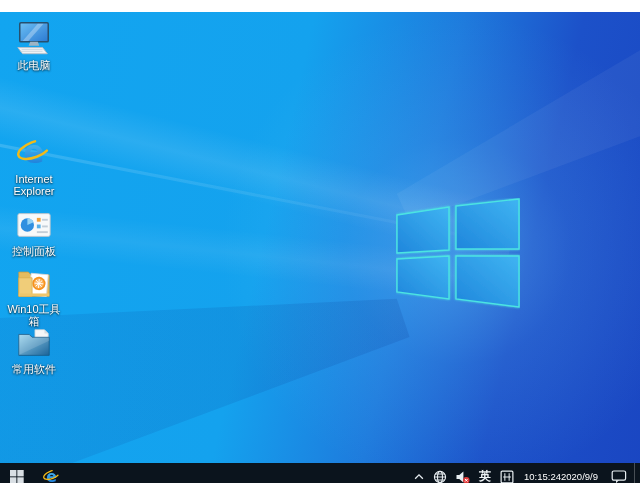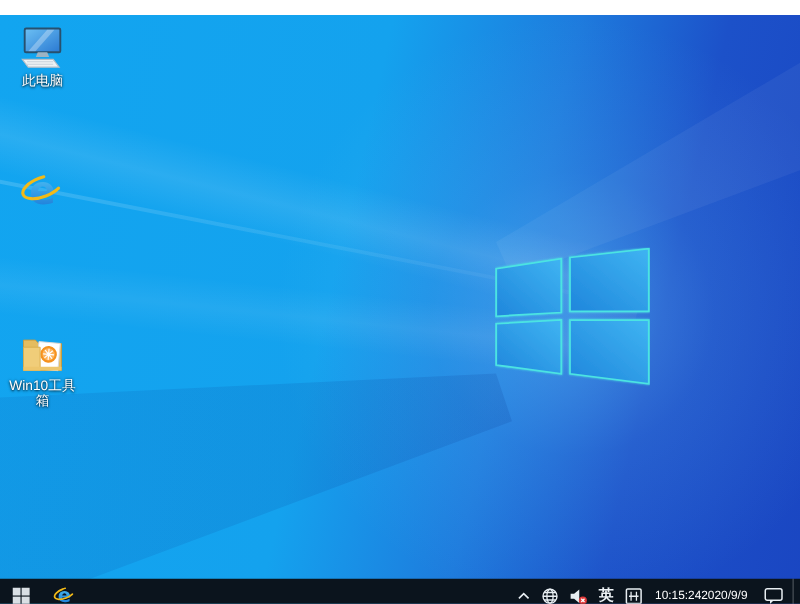--- a/index.html
+++ b/index.html
@@ -95,38 +95,67 @@
     <svg class="art" viewBox="0 0 40 40">
       <defs>
           <linearGradient id="ieg" x1="0" y1="0" x2="0" y2="1">
         <stop offset="0" stop-color="#55ccf8"></stop>
             <stop offset="1" stop-color="#1470d4"></stop>
           </linearGradient>
         </defs>
       <text x="20" y="31" text-anchor="middle" font-family="'DejaVu Sans',sans-serif" font-weight="bold" font-size="33" fill="url(#ieg)">e</text>
       <ellipse cx="20" cy="16.5" rx="17.5" ry="8" fill="none" stroke="#f2ba18" stroke-width="2.6" transform="rotate(-21 20 16.5)" stroke-dasharray="58 23" stroke-dashoffset="-8" stroke-linecap="round"></ellipse>
     </svg>
-  </div>
-
+    <span class="lbl">Internet Explorer</span>
+  </div>
+
+  <div class="dicon" style="top:194px;">
+    <svg class="art" viewBox="0 0 40 40">
+      <rect x="3" y="8" width="34" height="24" rx="2" fill="#f7f9fa" stroke="#b6c4ce" stroke-width="1"></rect>
+      <circle cx="13" cy="20" r="7" fill="#2f8fe0"></circle>
+      <path d="M13 20 L13 13 A7 7 0 0 1 19.6 17.2 Z" fill="#93d2f6"></path>
+      <rect x="23" y="12.5" width="4" height="4" fill="#f0a23c"></rect>
+        <rect x="28.5" y="13.5" width="6" height="2" fill="#c3ced8"></rect>
+      <rect x="23" y="19.5" width="4" height="4" fill="#58b0e8"></rect>
+        <rect x="28.5" y="20.5" width="6" height="2" fill="#c3ced8"></rect>
+      <rect x="23" y="26.5" width="11.5" height="2" fill="#c3ced8"></rect>
+    </svg>
+    <span class="lbl">控制面板</span>
+  </div>
 
   <div class="dicon" style="top:252px;align-items:center;">
     <svg class="art" viewBox="0 0 40 40">
       <path d="M4 8.5 h10 l3 3 h19 v22.5 h-32 z" fill="#e5bc5f" stroke="#c79b3e" stroke-width="0.8"></path>
       <g transform="rotate(5 25 22)">
         <rect x="16" y="10.5" width="18" height="23" fill="#ffffff" stroke="#d8d8d8" stroke-width="0.8"></rect>
         <circle cx="25" cy="20.5" r="7" fill="#f6921e"></circle>
         <circle cx="25" cy="20.5" r="5.2" fill="#fcb45e"></circle>
         <path d="M25 15.8 v9.4 M20.4 20.5 h9.2 M21.8 17.2 l6.4 6.6 M28.2 17.2 l-6.4 6.6" stroke="#fff" stroke-width="1" fill="none"></path>
       </g>
       <path d="M4 14.5 h14 v19.5 h-14 z" fill="#f0cd79" stroke="#d9ae4e" stroke-width="0.8"></path>
       <path d="M4 31 h32 v3 h-32 z" fill="#edc66c"></path>
     </svg>
     <span class="lbl">Win10工具箱</span>
   </div>
 
+  <div class="dicon" style="top:312px;">
+    <svg class="art" viewBox="0 0 40 40">
+      <defs>
+          <linearGradient id="bluef" x1="0" y1="0" x2="1" y2="1">
+        <stop offset="0" stop-color="#9ed6ee"></stop>
+            <stop offset="1" stop-color="#1a6399"></stop>
+          </linearGradient>
+        </defs>
+      <path d="M21 6 h10 l4 4 v13 h-14 z" fill="#f4f6f7" stroke="#c9d2d7" stroke-width="0.8"></path>
+      <path d="M31 6 l4 4 h-4 z" fill="#d6dee2"></path>
+      <path d="M4 11 h11 l3 3 h18 v19 h-32 z" fill="url(#bluef)" stroke="#175a87" stroke-width="0.9"></path>
+      <path d="M4 11 h11 l3 3 h18 v3.5 l-32 15 z" fill="rgba(255,255,255,0.14)"></path>
+    </svg>
+    <span class="lbl">常用软件</span>
+  </div>
 
   <div class="taskbar">
 
     <div class="tbtn">
       <svg width="14" height="14" viewBox="0 0 14 14">
         <rect x="0" y="0" width="6.4" height="6.4" fill="#d9dfe4"></rect>
         <rect x="7.3" y="0" width="6.4" height="6.4" fill="#d9dfe4"></rect>
         <rect x="0" y="7.3" width="6.4" height="6.4" fill="#d9dfe4"></rect>
         <rect x="7.3" y="7.3" width="6.4" height="6.4" fill="#d9dfe4"></rect>
       </svg>

